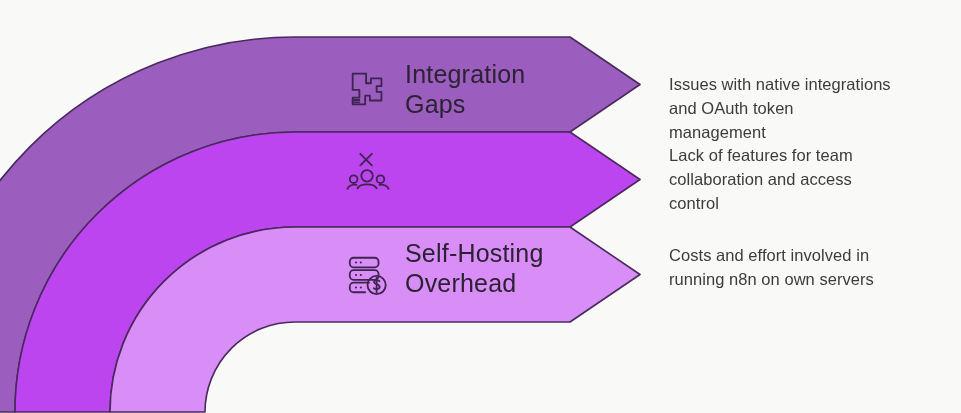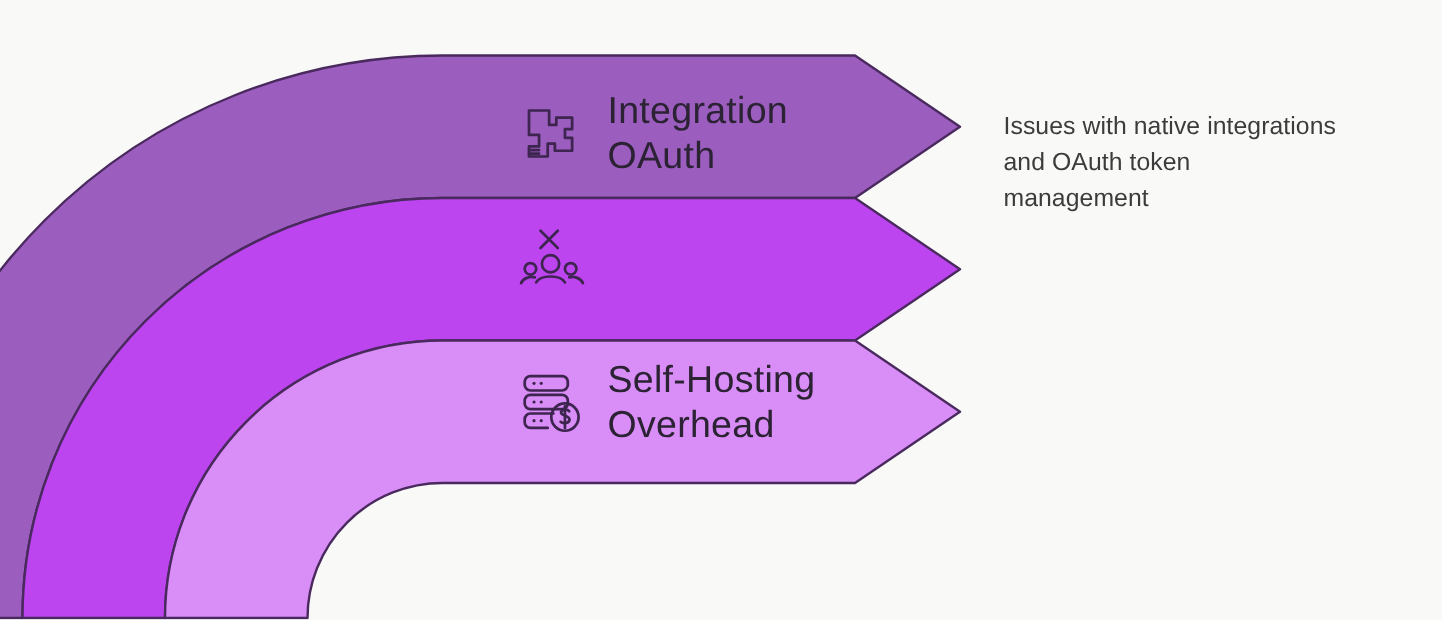--- a/index.html
+++ b/index.html
@@ -52,21 +52,21 @@
     line-height: 24px;
     color: #3c3c3c;
     font-weight: 400;
     width: 280px;
     white-space: pre-line;
     letter-spacing: 0.05px;
   }
   
   #content-0 { left: 345px; top: 59px; }
   #content-1 { left: 345px; top: 149px; }
-  #content-2 { left: 345px; top: 238px; }
+  #content-2 { left: 345px; top: 238px; align-items: flex-end; }
 
   #desc-0 { left: 669px; top: 52px; }
   #desc-1 { left: 669px; top: 143px; }
   #desc-2 { left: 669px; top: 243px; }
 </style>
 </head>
 <body style="background: rgb(249, 249, 248);">
 
 <div id="stage">
 
@@ -79,21 +79,21 @@
     <path id="band-path-2" d="M 110,412 A 185,185 0 0 1 295,227 L 570,227 L 640,274.5 L 570,322 L 295,322 A 90,90 0 0 0 205,412 Z" fill="#d98df7" stroke="#4a2a5e" stroke-width="1.6" stroke-linejoin="round"></path>
   </svg>
 
   <div class="band-content" id="content-0">
     <svg class="band-icon" viewBox="0 0 48 48" fill="none" stroke="#3d2550" stroke-width="1.9" stroke-linejoin="round" stroke-linecap="round">
       <path d="M8 8 H22 V18 H27 V13 H38 V21 H33 V27 H38 V36 H26 V31 H21 V40 H8 V33 H15 V25 H8 Z"></path>
       <line x1="8" y1="35.5" x2="15" y2="35.5"></line>
       <line x1="8" y1="38" x2="15" y2="38"></line>
     </svg>
     <div class="band-title" style="color: rgb(43, 34, 51);">Integration
-OAuth</div>
+Gaps</div>
   </div>
 
   <div class="band-content" id="content-1">
     <svg class="band-icon" viewBox="0 0 48 48" fill="none" stroke="#3d2550" stroke-width="1.9" stroke-linejoin="round" stroke-linecap="round">
       <line x1="16" y1="5" x2="28" y2="17"></line>
       <line x1="28" y1="5" x2="16" y2="17"></line>
       <circle cx="23" cy="28" r="6"></circle>
       <circle cx="9" cy="31.5" r="4"></circle>
       <circle cx="37" cy="31.5" r="4"></circle>
       <path d="M13 41 C16 35.5 30 35.5 33 41"></path>
@@ -117,14 +117,19 @@
       <path d="M36 30.5 C35 29 31 28.6 30.3 31 C29.6 33.4 36.2 33.4 36.2 36.2 C36.2 38.9 31.6 39.4 30 37.8"></path>
       <line x1="33" y1="27" x2="33" y2="42"></line>
     </svg>
     <div class="band-title" style="color: rgb(43, 34, 51);">Self-Hosting
 Overhead</div>
   </div>
 
   <div class="desc" id="desc-0" style="color: rgb(60, 60, 60); margin-top: 20px;">Issues with native integrations
 and OAuth token
 management</div>
+  <div class="desc" id="desc-1" style="color: rgb(60, 60, 60);">Lack of features for team
+collaboration and access
+control</div>
+  <div class="desc" id="desc-2" style="color: rgb(60, 60, 60);">Costs and effort involved in
+running n8n on own servers</div>
 
 </div>
 
 </body></html>

